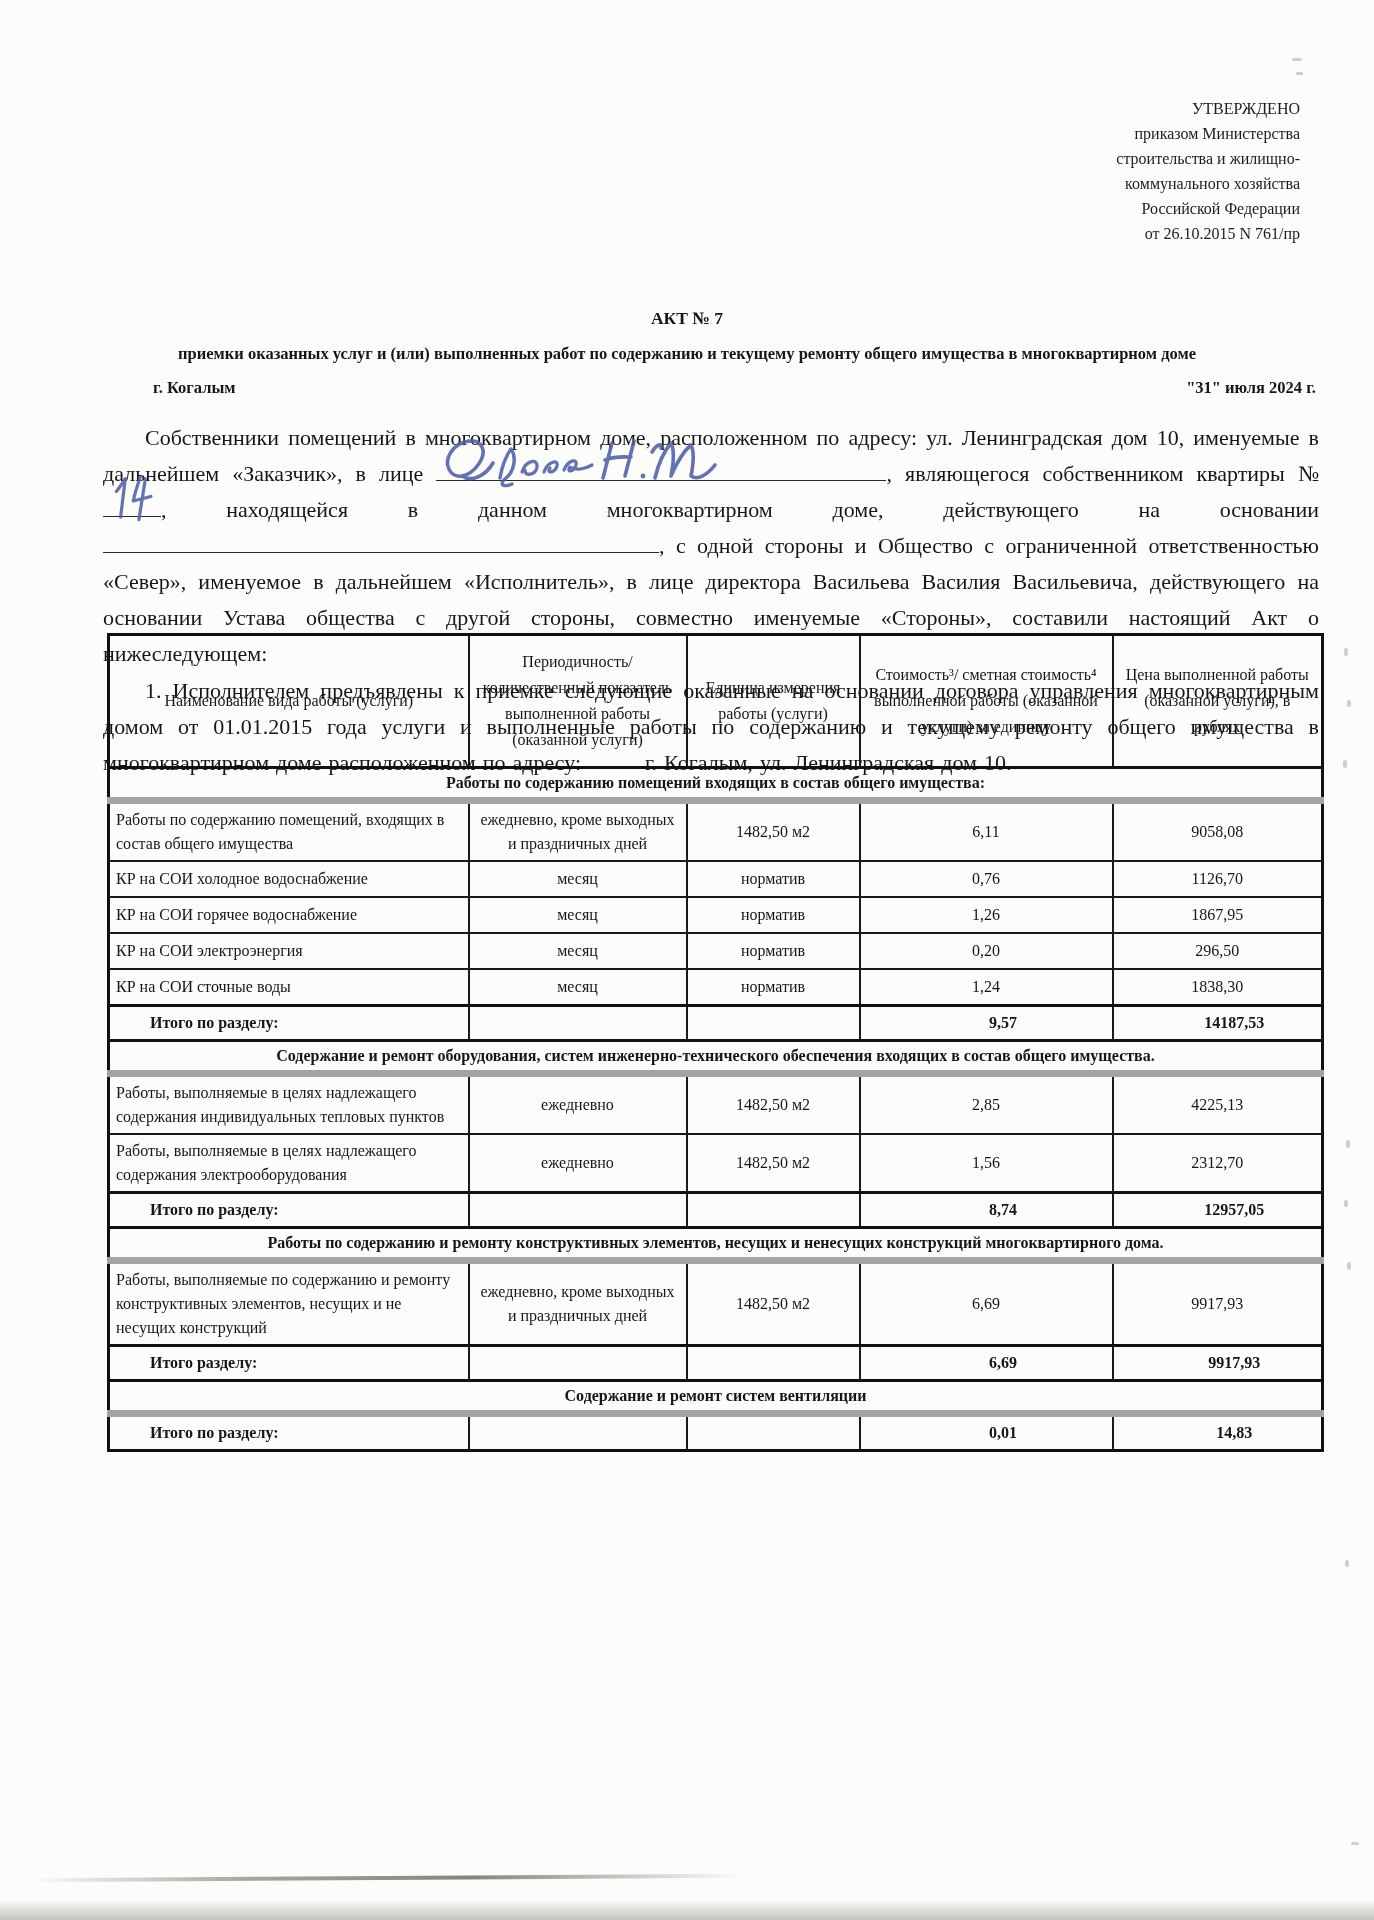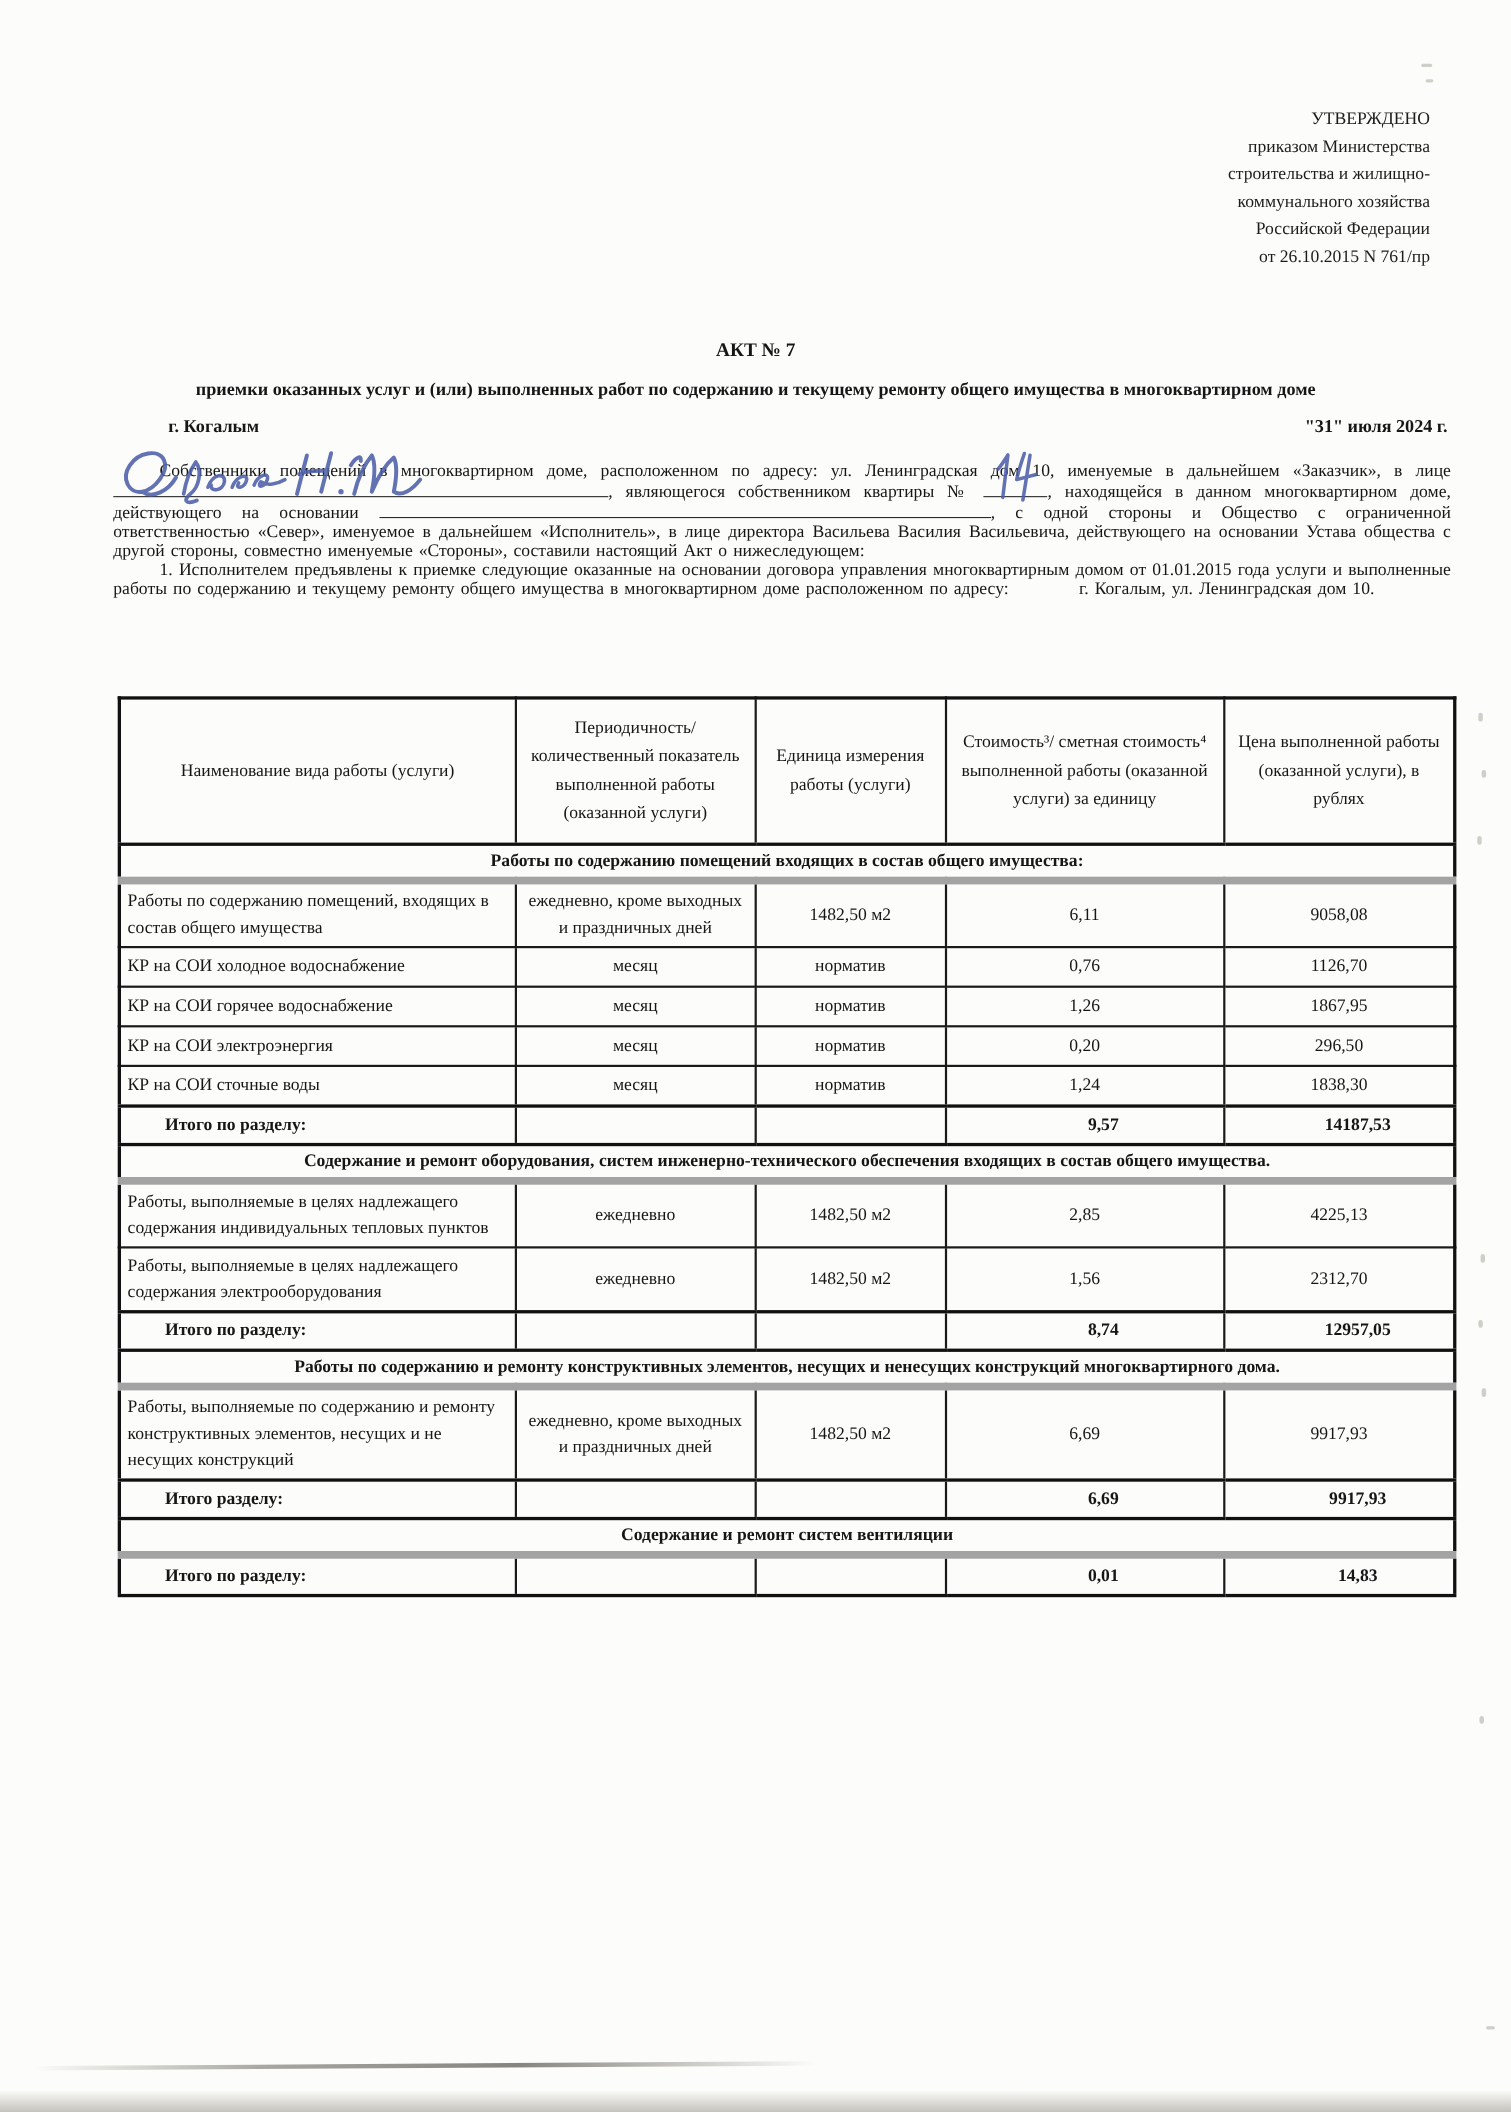--- a/index.html
+++ b/index.html
@@ -20,21 +20,21 @@
   .act-no{font-weight:bold;font-size:17.5px;margin-bottom:12px;}
   .subtitle{font-weight:bold;font-size:16.5px;line-height:25px;width:1160px;margin:0 auto;}
   .city-date{
     position:absolute;top:378px;left:103px;right:58px;
     display:flex;justify-content:space-between;font-weight:bold;font-size:16.5px;text-align:center;
   }
   .city{padding-left:50px;}
   
   .preamble{position:absolute;top:420px;left:103px;width:1216px;}
   .para{
-    margin:0;text-align:justify;font-size:16px;line-height:17px;
+    margin:0;text-align:justify;font-size:22px;line-height:36px;
     text-indent:42px;word-spacing:1.5px;
   }
   .para + .para{margin-top:1px;}
   .blank{
     display:inline-block;border-bottom:1.5px solid #2a2a2a;
     height:14px;vertical-align:baseline;position:relative;
   }
   .blank1{width:450px;}
   .blank2{width:58px;}
   .blank3{width:556px;}

